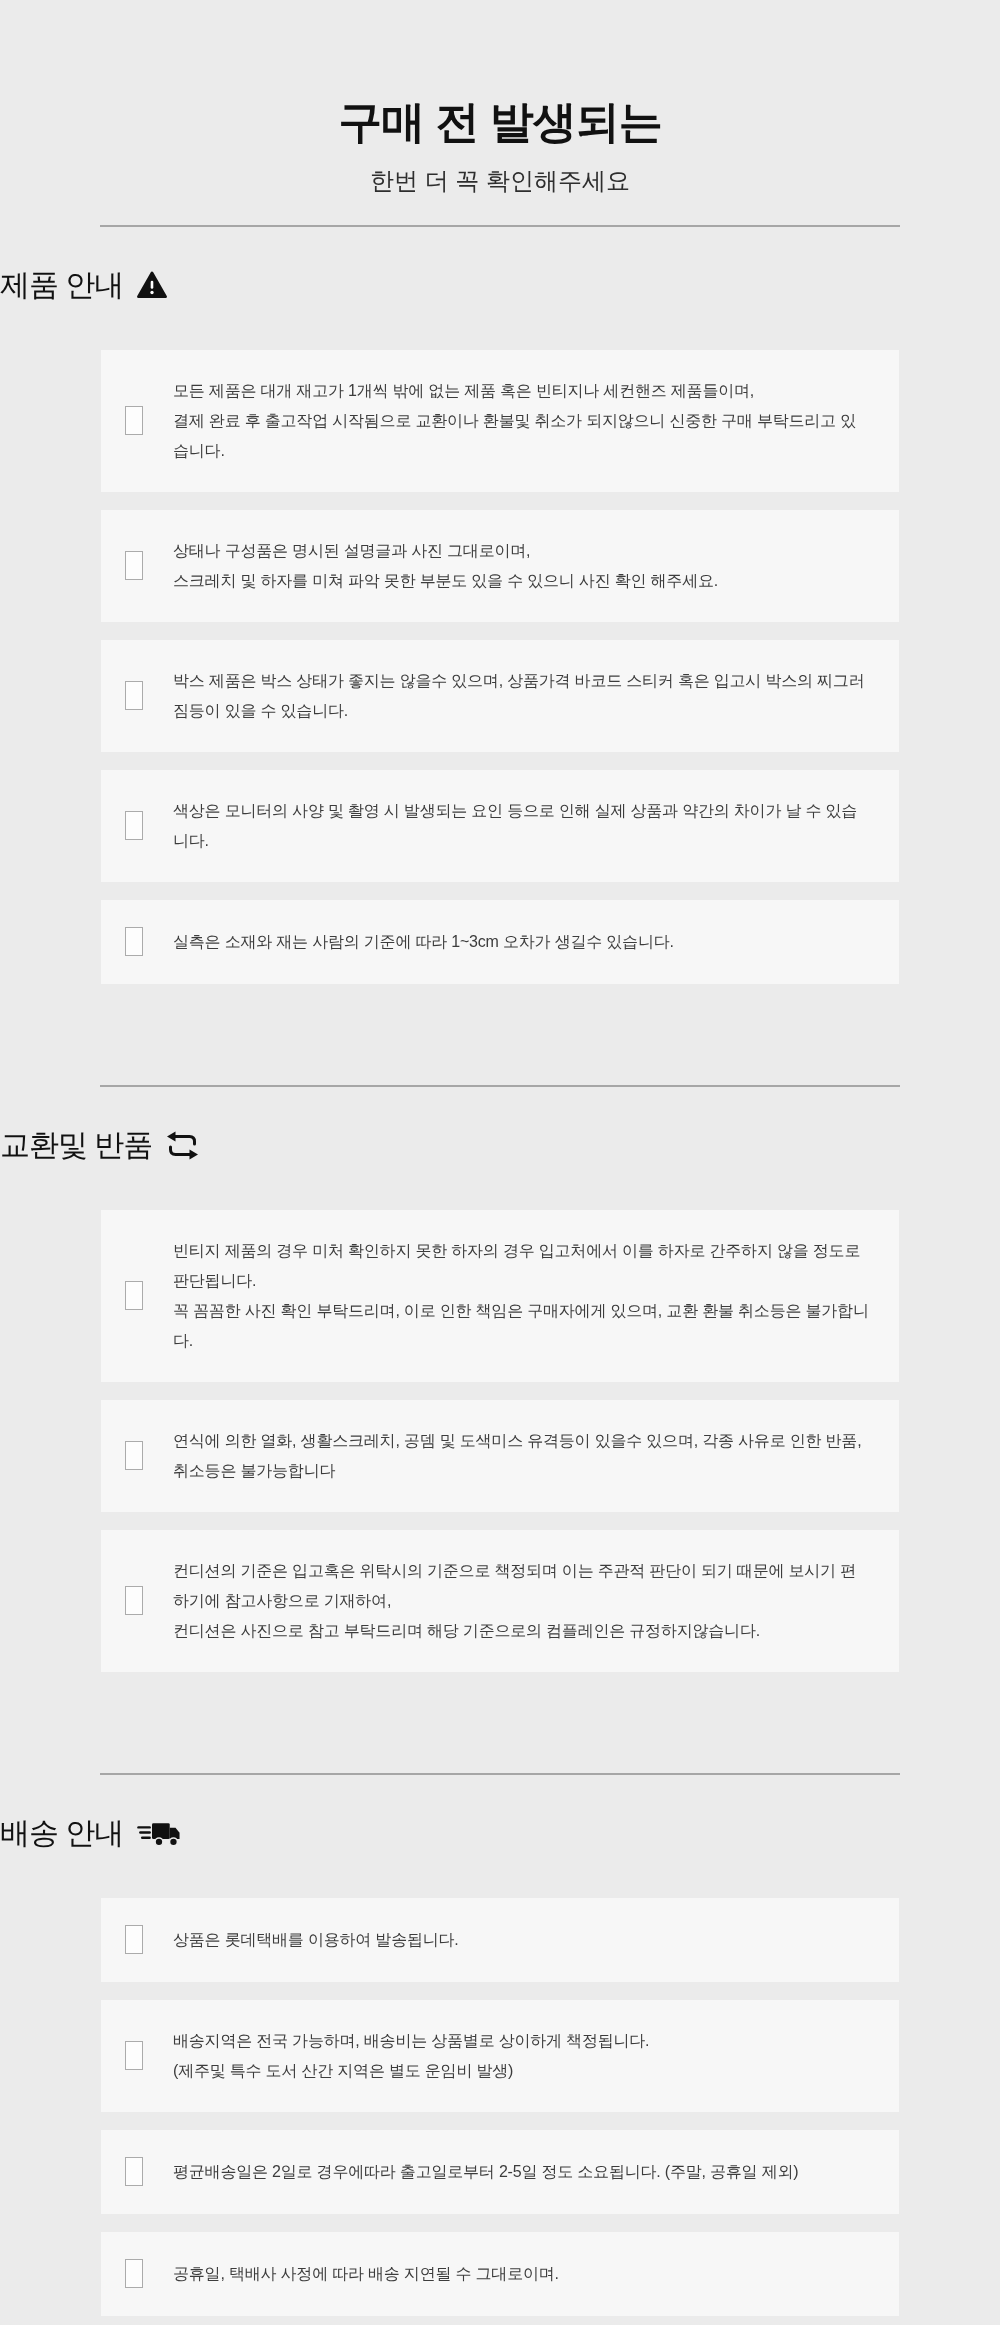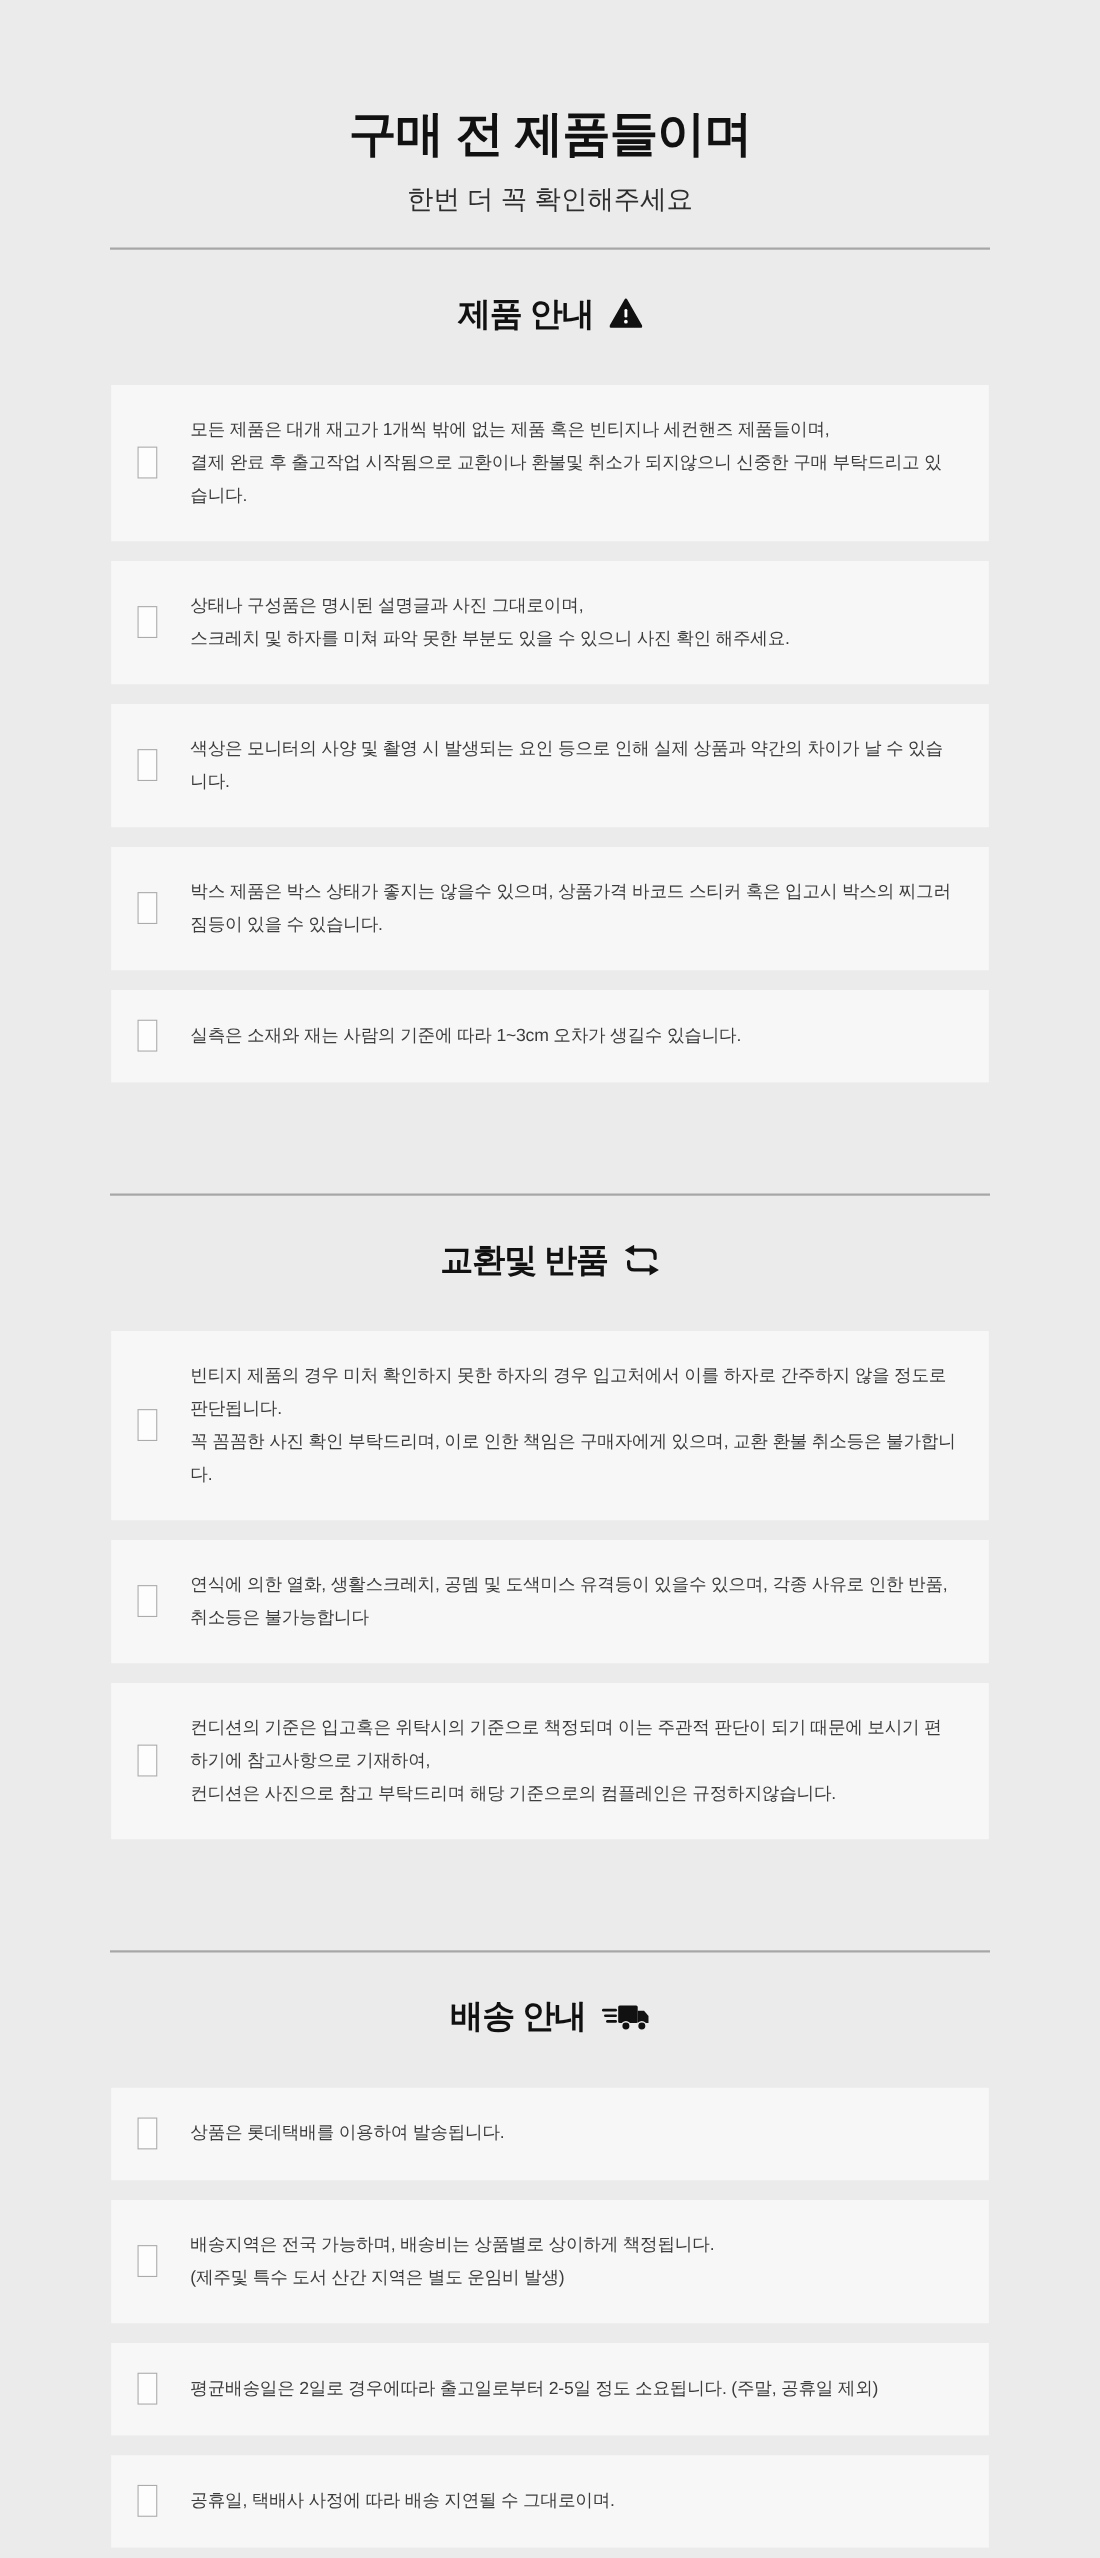--- a/index.html
+++ b/index.html
@@ -39,24 +39,24 @@
     border:none;
     border-top:2px solid var(--divider-color);
     width:800px;
     margin:28px auto 0 auto;
   }
   section.section{padding-bottom:55px;}
   .section-heading{
     margin:38px auto 44px auto;
     display:flex;
     align-items:center;
-    justify-content:center;
+    justify-content:flex-start;
     gap:14px;
     font-size:30px;
-    font-weight:700;
+    font-weight:400;
     letter-spacing:-1px;
     color:var(--heading-color);
   }
   .section-heading .icon{display:inline-flex;align-items:center;}
   .section-heading svg{display:block;}
   .notice-item{
     width:798px;
     margin:0 auto 18px auto;
     background:var(--box-bg);
     display:flex;
@@ -78,21 +78,21 @@
     color:var(--text-color);
     letter-spacing:-0.2px;
   }
   .notice-text p{margin:0;}
 </style>
 </head>
 <body>
 
 <div class="page">
   <header class="page-header">
-    <h1 class="page-title">구매 전 제품들이며</h1>
+    <h1 class="page-title">구매 전 발생되는</h1>
     <p class="page-subtitle">한번 더 꼭 확인해주세요</p>
   </header>
   <div id="sections">
       <hr class="divider">
       <section class="section">
         <h2 class="section-heading">
           <span>제품 안내</span>
           <span class="icon">
             <svg width="30" height="28" viewBox="0 0 32 30">
               <path d="M16 2 L30.5 27.5 H1.5 Z" fill="#111" stroke="#111" stroke-width="3" stroke-linejoin="round"></path>
@@ -111,27 +111,27 @@
         <div class="notice-item">
           <span class="checkbox"></span>
           <div class="notice-text">
             <p>상태나 구성품은 명시된 설명글과 사진 그대로이며,</p>
             <p>스크레치 및 하자를 미쳐 파악 못한 부분도 있을 수 있으니 사진 확인 해주세요.</p>
           </div>
         </div>
         <div class="notice-item">
           <span class="checkbox"></span>
           <div class="notice-text">
+            <p>박스 제품은 박스 상태가 좋지는 않을수 있으며, 상품가격 바코드 스티커 혹은 입고시 박스의 찌그러짐등이 있을 수 있습니다.</p>
+          </div>
+        </div>
+        <div class="notice-item">
+          <span class="checkbox"></span>
+          <div class="notice-text">
             <p>색상은 모니터의 사양 및 촬영 시 발생되는 요인 등으로 인해 실제 상품과 약간의 차이가 날 수 있습니다.</p>
-          </div>
-        </div>
-        <div class="notice-item">
-          <span class="checkbox"></span>
-          <div class="notice-text">
-            <p>박스 제품은 박스 상태가 좋지는 않을수 있으며, 상품가격 바코드 스티커 혹은 입고시 박스의 찌그러짐등이 있을 수 있습니다.</p>
           </div>
         </div>
         <div class="notice-item">
           <span class="checkbox"></span>
           <div class="notice-text">
             <p>실측은 소재와 재는 사람의 기준에 따라 1~3cm 오차가 생길수 있습니다.</p>
           </div>
         </div>
       </section>
       <hr class="divider">

